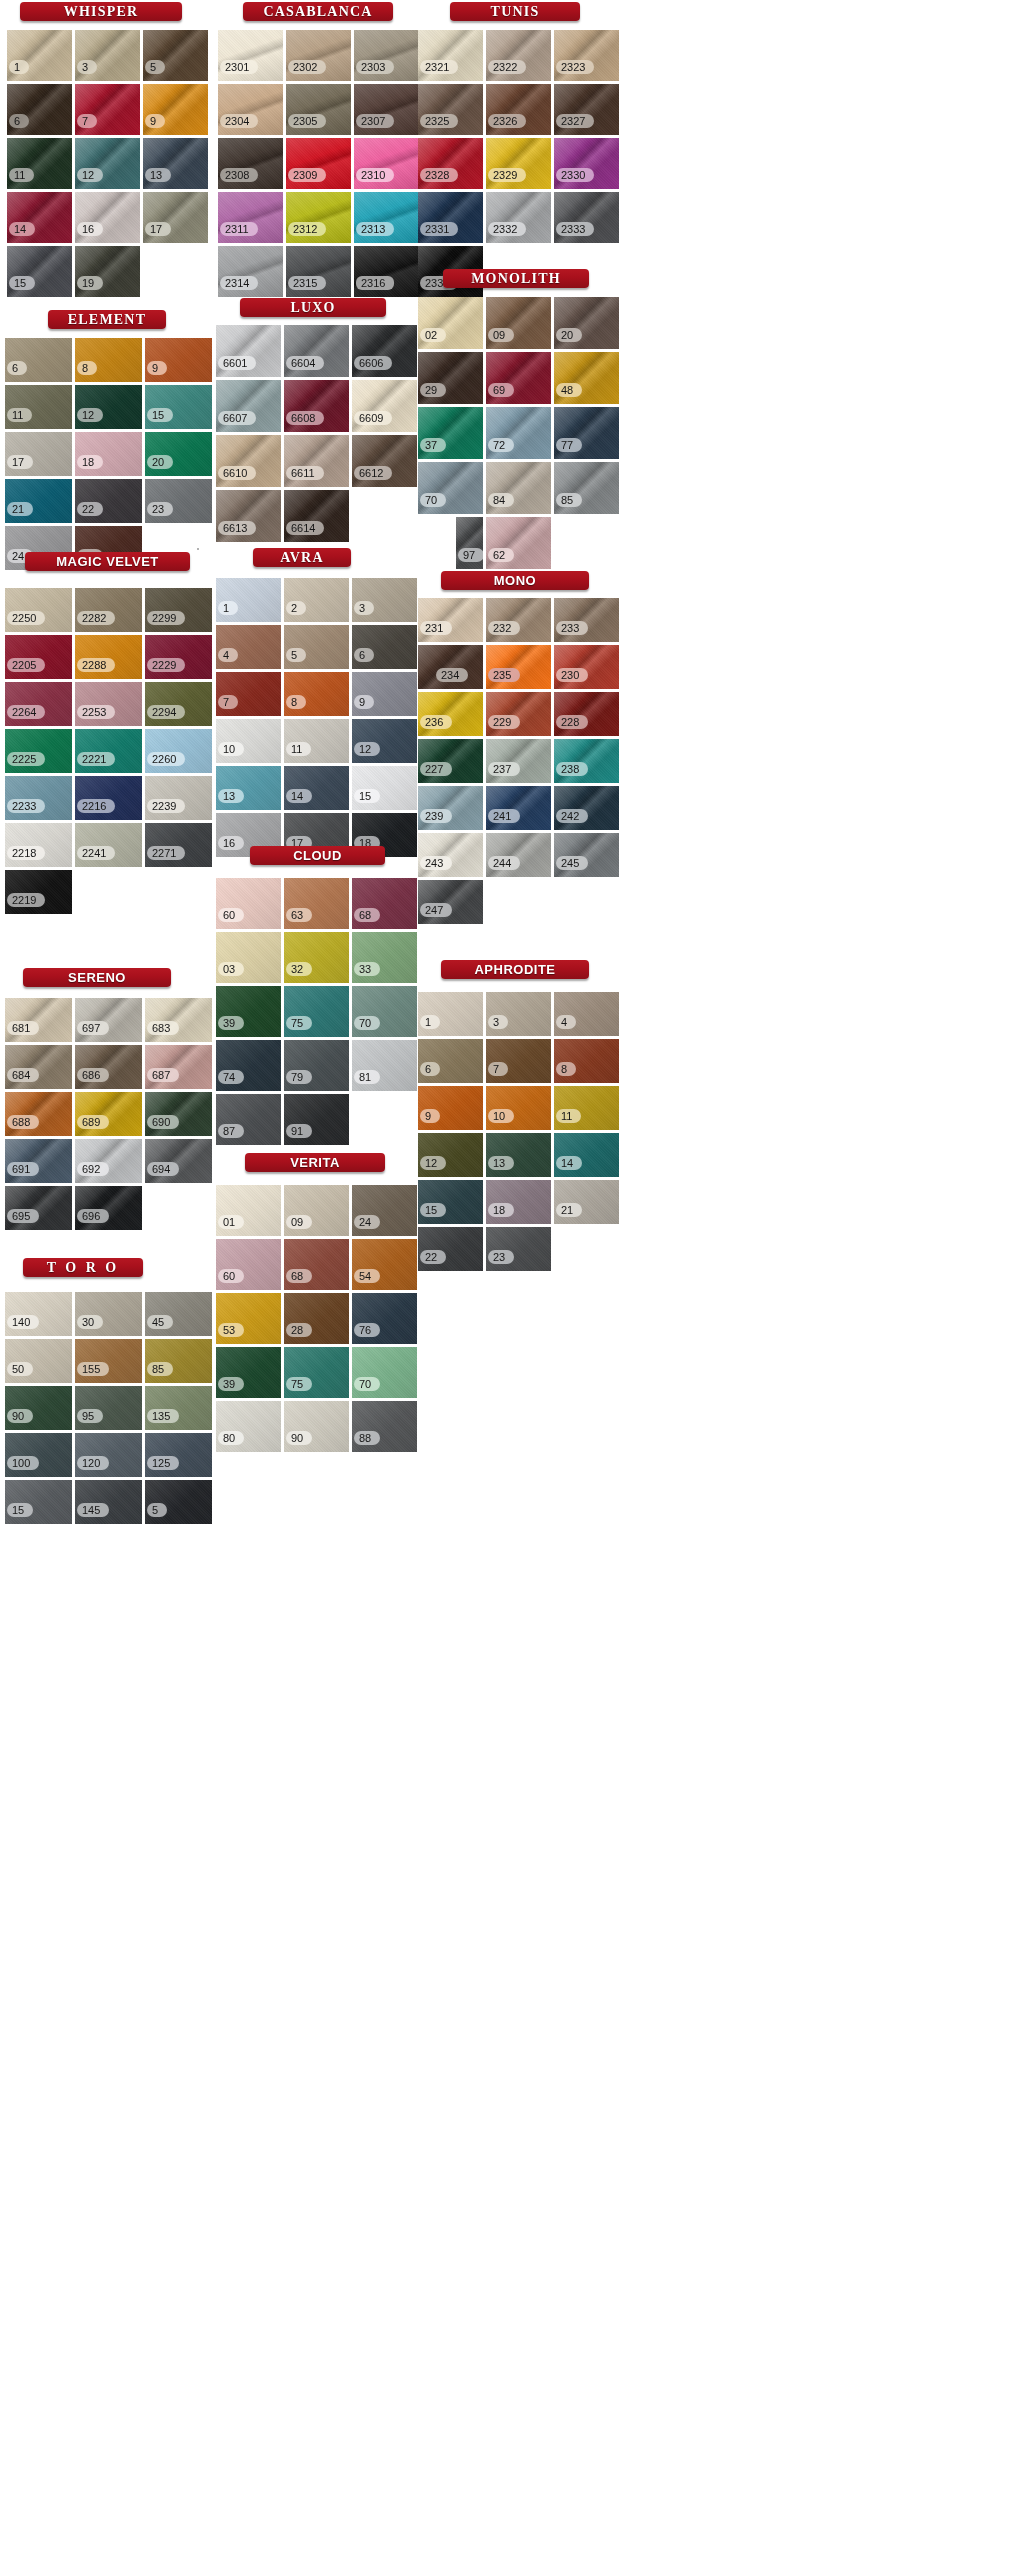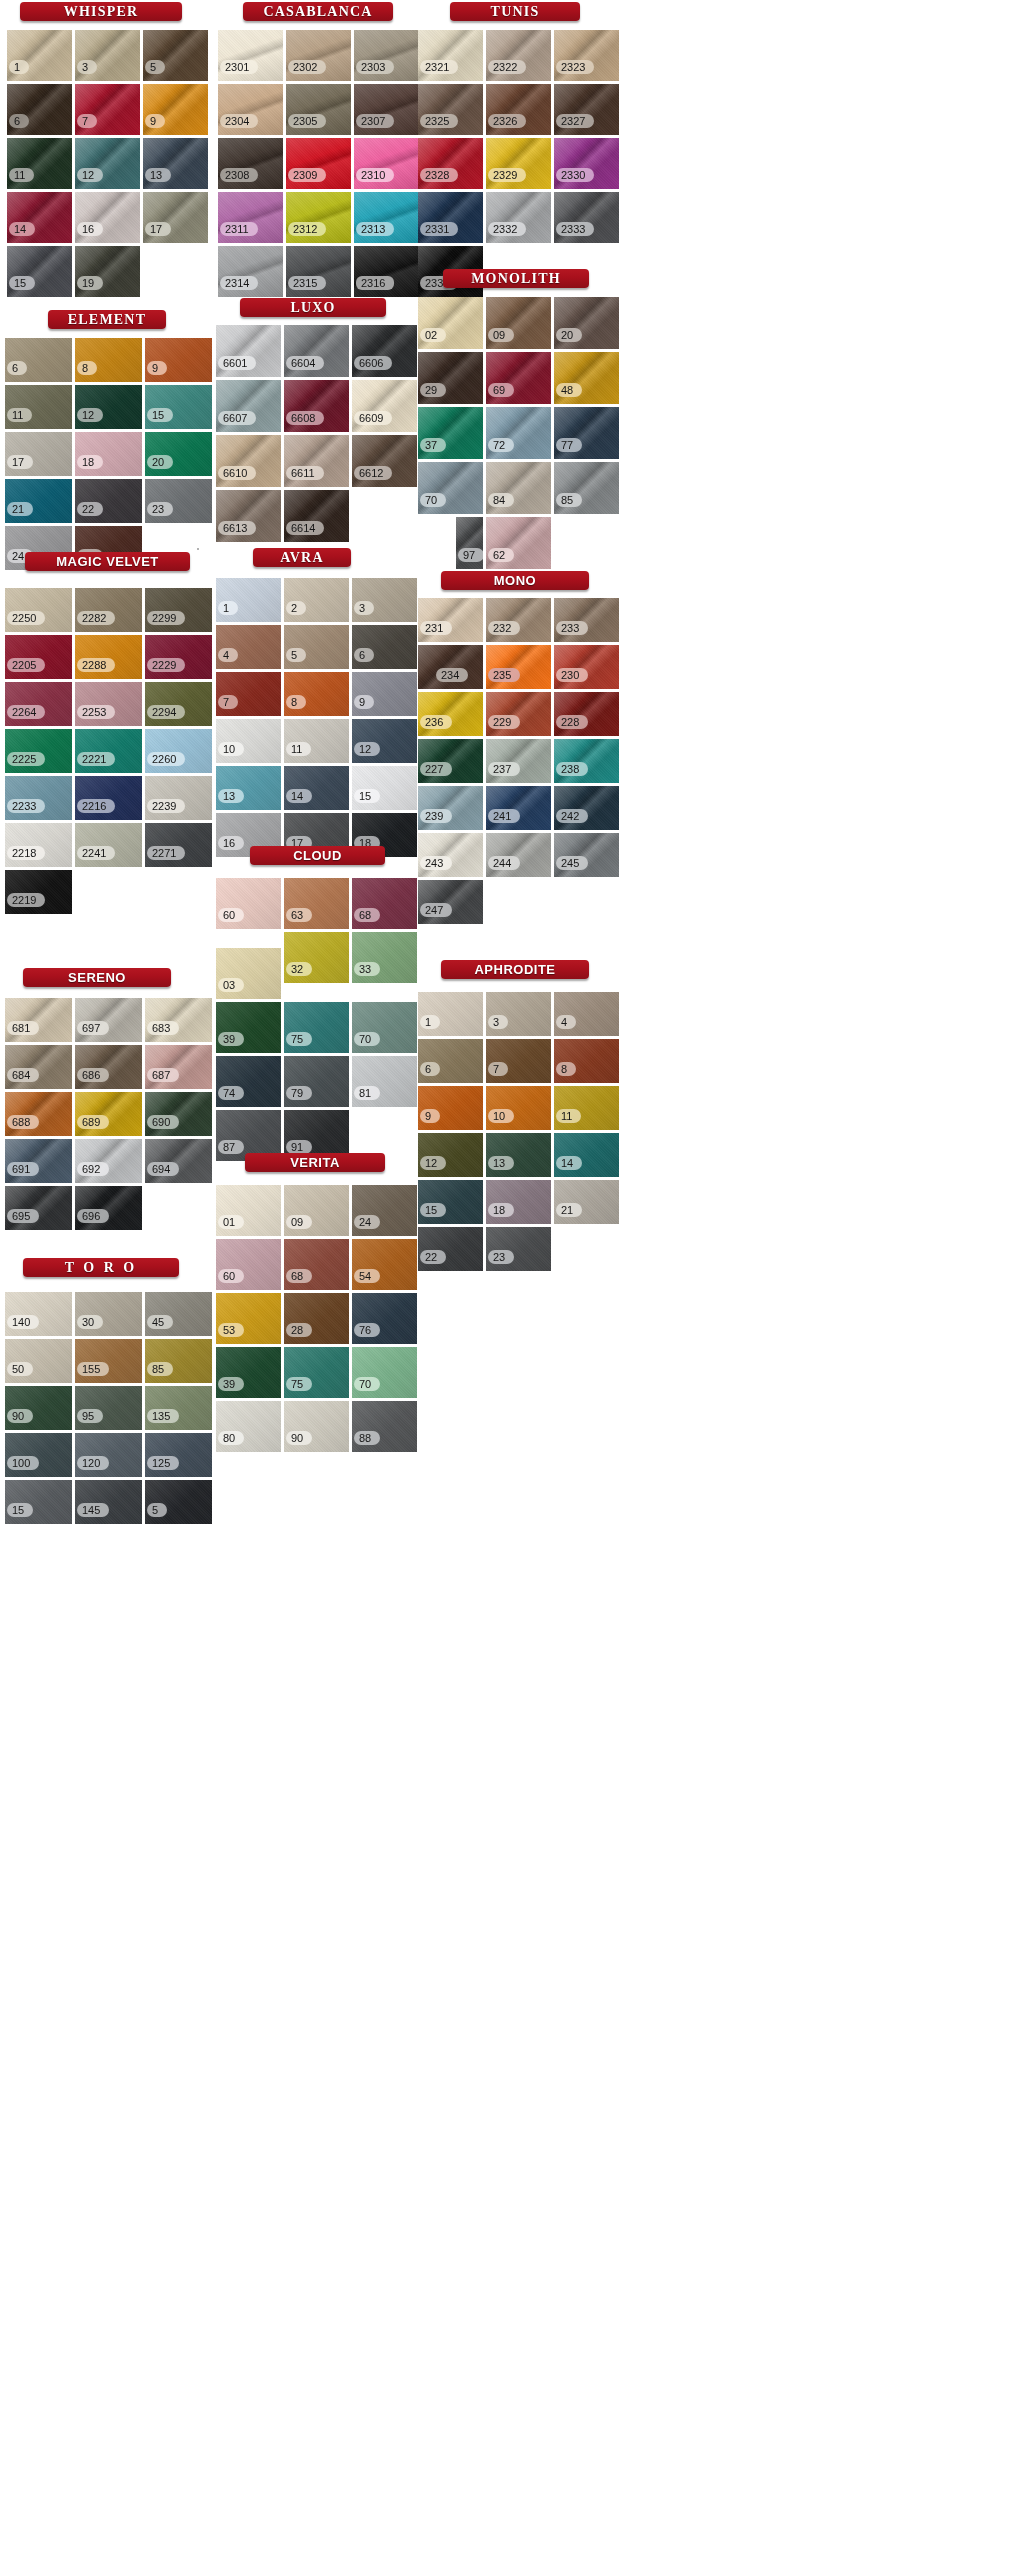--- a/index.html
+++ b/index.html
@@ -921,21 +921,21 @@
       <div class="sw flat" style="height: 51px; background: rgb(184, 122, 82);">
         <div class="fold"></div>
         <div class="grain"></div>
         <div class="code" style="background: rgba(232, 208, 192, 0.84);">63</div>
       </div>
       <div class="sw flat" style="height: 51px; background: rgb(124, 50, 72);">
         <div class="fold"></div>
         <div class="grain"></div>
         <div class="code" style="background: rgba(210, 180, 190, 0.84);">68</div>
       </div>
-      <div class="sw flat" style="height: 51px; background: rgb(228, 216, 172); margin-top: 16px;">
+      <div class="sw flat" style="height: 51px; background: rgb(228, 216, 172);">
         <div class="fold"></div>
         <div class="grain"></div>
         <div class="code" style="background: rgba(244, 238, 216, 0.84);">03</div>
       </div>
       <div class="sw flat" style="height: 51px; background: rgb(192, 178, 38);">
         <div class="fold"></div>
         <div class="grain"></div>
         <div class="code" style="background: rgba(234, 230, 180, 0.84);">32</div>
       </div>
       <div class="sw flat" style="height: 51px; background: rgb(127, 168, 122);">
@@ -1227,17 +1227,17 @@
         <div class="fold"></div>
         <div class="grain"></div>
         <div class="code" style="background: rgba(192, 194, 196, 0.84);">145</div>
       </div>
       <div class="sw flat" style="height: 44px; background: rgb(36, 38, 42);">
         <div class="fold"></div>
         <div class="grain"></div>
         <div class="code" style="background: rgba(188, 190, 192, 0.84);">5</div>
       </div>
     </div>
-    <div class="banner wide" style="left: 23px; top: 1258px; width: 156px; height: 19px; align-items: center;">
+    <div class="banner wide" style="left: 23px; top: 1258px; width: 120px; height: 19px; align-items: center;">
       <span>T O R O</span>
     </div>
     <div class="dot" style="left: 197px; top: 548px;"></div>
   </div>
 
 </body></html>

